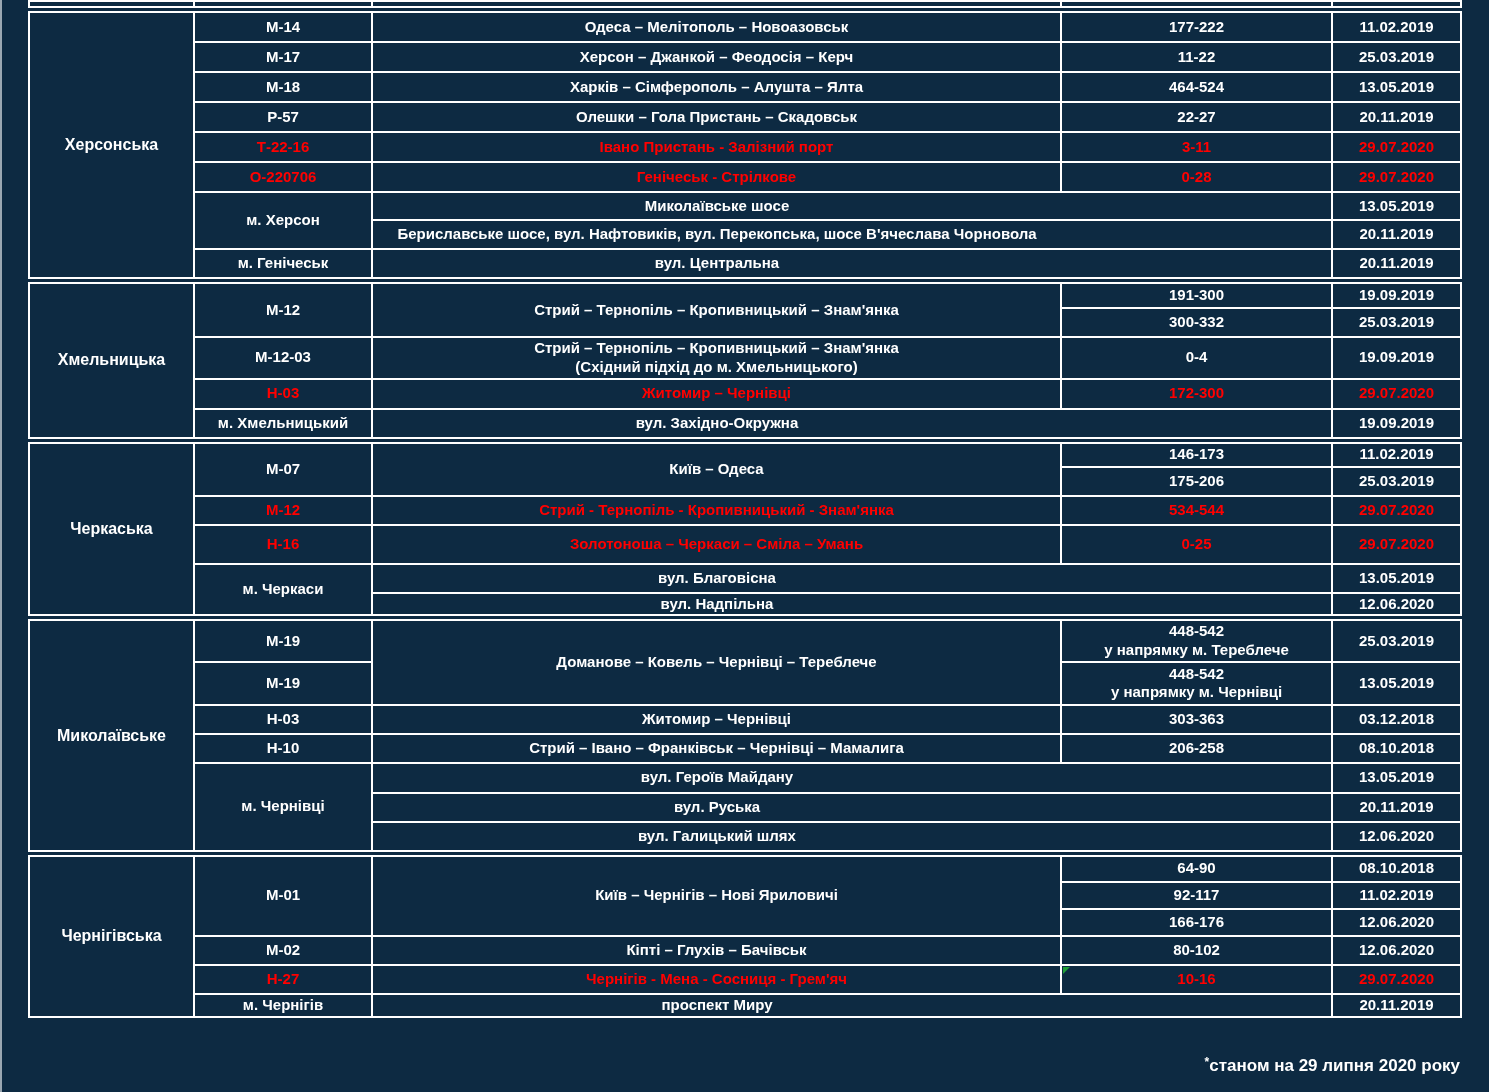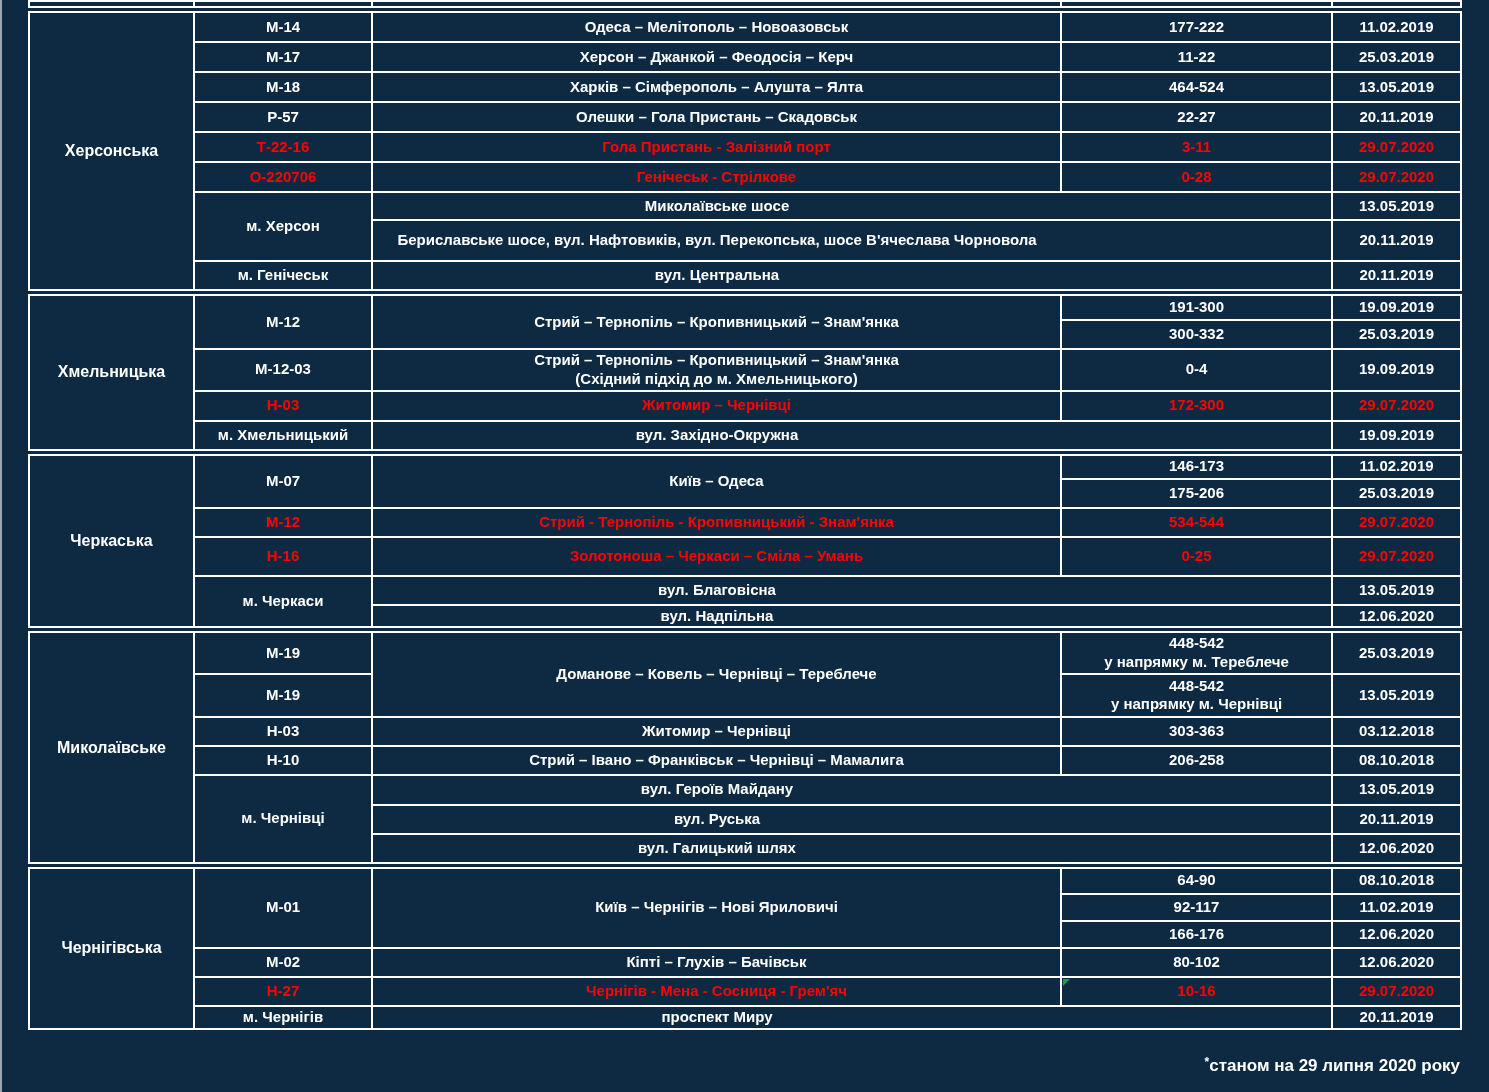--- a/index.html
+++ b/index.html
@@ -94,36 +94,36 @@
       <td class="date-cell">13.05.2019</td>
     </tr>
     <tr style="height:30px">
       <td class="code-cell">Р-57</td>
       <td>Олешки – Гола Пристань – Скадовськ</td>
       <td class="km-cell">22-27</td>
       <td class="date-cell">20.11.2019</td>
     </tr>
     <tr style="height:30px">
       <td class="code-cell red">Т-22-16</td>
-      <td class="red">Гола Пристань - Залізний порт</td>
+      <td class="red">Івано Пристань - Залізний порт</td>
       <td class="km-cell red">3-11</td>
       <td class="date-cell red">29.07.2020</td>
     </tr>
     <tr style="height:30px">
       <td class="code-cell red">О-220706</td>
       <td class="red">Генічеськ - Стрілкове</td>
       <td class="km-cell red">0-28</td>
       <td class="date-cell red">29.07.2020</td>
     </tr>
     <tr style="height:28px">
       <td class="code-cell" rowspan="2">м. Херсон</td>
       <td class="street-cell" colspan="2"><span class="street-inner">Миколаївське шосе</span></td>
       <td class="date-cell">13.05.2019</td>
     </tr>
-    <tr style="height:41px">
+    <tr style="height:29px">
       <td class="street-cell" colspan="2"><span class="street-inner">Бериславське шосе, вул. Нафтовиків, вул. Перекопська, шосе В'ячеслава Чорновола</span></td>
       <td class="date-cell">20.11.2019</td>
     </tr>
     <tr style="height:29px">
       <td class="code-cell">м. Генічеськ</td>
       <td class="street-cell" colspan="2"><span class="street-inner">вул. Центральна</span></td>
       <td class="date-cell">20.11.2019</td>
     </tr>
   </tbody>
     </table>

